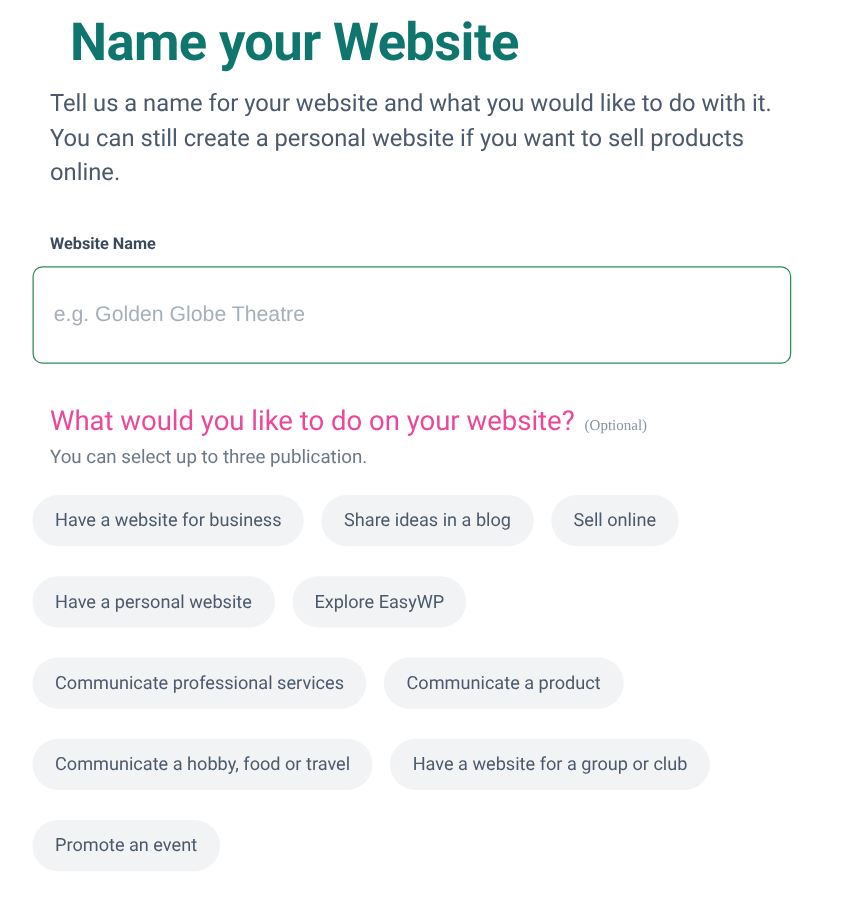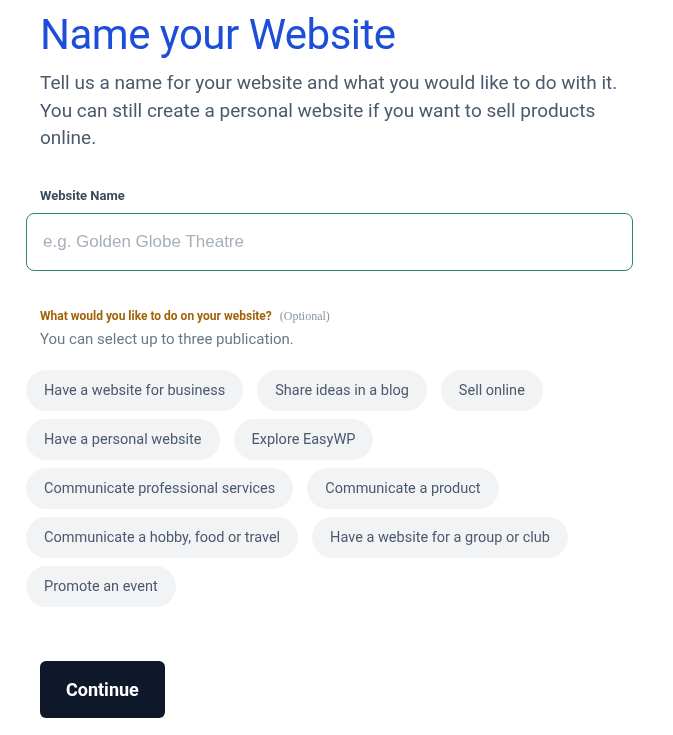--- a/index.html
+++ b/index.html
@@ -9,81 +9,82 @@
     }
     body {
       font-family: -apple-system, BlinkMacSystemFont, "Segoe UI", Roboto, Helvetica, Arial, sans-serif;
       background: #fff;
       width: 673px;
       padding: 10px 40px 40px 40px;
       color: #3b4a5c;
     }
     h1 {
       font-size: 42px;
-      font-weight: 400;
-      color: #1d4ed8;
+      font-weight: 700;
+      color: #0f766e;
       letter-spacing: -0.5px;
       margin-bottom: 10px;
+      margin-left: 16px;
     }
     .subtitle {
       font-size: 19px;
       color: #4a5a6c;
       line-height: 1.45;
       margin-bottom: 36px;
     }
     .field-label {
       font-size: 13px;
       font-weight: 700;
       color: #3b4a5c;
       margin-bottom: 10px;
       display: block;
     }
     .text-input {
       width: calc(100% + 14px);
       margin-left: -14px;
-      padding: 18px 16px;
+      padding: 28px 16px;
       font-size: 17px;
       border: 1px solid #2a8c5a;
       border-radius: 8px;
       background: #fff;
       color: #3b4a5c;
       outline: none;
     }
     .text-input::placeholder {
       color: #a6b0bb;
     }
     .section-spacer {
       height: 34px;
     }
     .question-row {
       margin-bottom: 6px;
     }
     .question-label {
-      font-size: 12px;
-      font-weight: 700;
-      color: #a16207;
+      font-size: 22px;
+      font-weight: 400;
+      color: #ec4899;
       display: inline;
     }
     .optional {
       font-size: 12px;
       font-weight: 400;
       color: #8a95a2;
       display: inline;
       margin-left: 4px;
       font-family: Liberation Serif, serif;
     }
     .hint {
       font-size: 15px;
       color: #6c7987;
       margin-bottom: 22px;
     }
     .chip-container {
       display: flex;
       flex-wrap: wrap;
-      gap: 8px 14px;
+      gap: 24px 14px;
       margin-left: -14px;
       width: calc(100% + 14px);
       margin-bottom: 54px;
     }
     .chip {
       background: #f2f3f5;
       border: none;
       border-radius: 999px;
       padding: 12px 18px;
       font-size: 14.5px;

